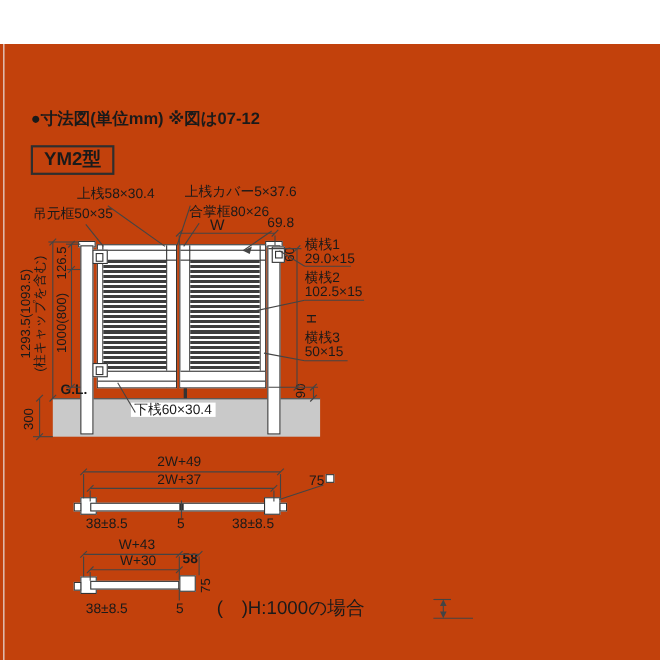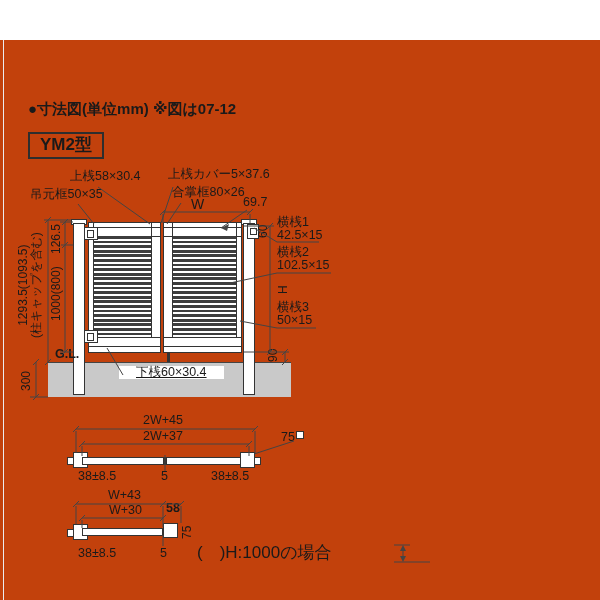--- a/index.html
+++ b/index.html
@@ -63,43 +63,43 @@
   <div class="rect" style="left:247px;top:184px;width:12px;height:15px;">
     <div style="position:absolute;left:2px;top:3px;width:5px;height:5px;border:1px solid #333;"></div>
   </div>
   <div class="fill" style="left:167px;top:313px;width:3px;height:9px;"></div>
 
   <div class="t" style="left:70px;top:130px;">上桟58×30.4</div>
   <div class="t" style="left:168px;top:128px;text-align:center;">上桟カバー5×37.6</div>
   <div class="t" style="left:30px;top:148px;">吊元框50×35</div>
   <div class="t" style="left:172px;top:146px;">合掌框80×26</div>
   <div class="t" style="left:191px;top:157px;font-size:14px;">W</div>
-  <div class="t" style="left:243px;top:156px;">69.7</div>
+  <div class="t" style="left:243px;top:156px;">69.8</div>
   <div class="rt" style="left:257px;top:198px;">60</div>
 
   <div class="t" style="left:277px;top:176px;">横桟1</div>
-  <div class="t" style="left:277px;top:189px;">42.5×15</div>
+  <div class="t" style="left:277px;top:189px;">29.0×15</div>
   <div class="t" style="left:277px;top:206px;">横桟2</div>
   <div class="t" style="left:277px;top:219px;">102.5×15</div>
   <div class="rt" style="left:277px;top:254px;">H</div>
   <div class="t" style="left:277px;top:261px;">横桟3</div>
   <div class="t" style="left:277px;top:274px;">50×15</div>
 
   <div class="rt" style="left:50px;top:214px;">126.5</div>
   <div class="rt" style="left:50px;top:281px;">1000(800)</div>
   <div class="rt" style="left:17px;top:298px;text-align:center;">
     <span style="display:block;">1293.5(1093.5)</span>
     <span style="display:block;">(柱キャップを含む)</span>
   </div>
   <div class="t w600" style="left:55px;top:308px;">G.L.</div>
   <div class="rt" style="left:20px;top:351px;">300</div>
   <div class="rt" style="left:267px;top:322px;">90</div>
-  <div class="t" style="left:119px;top:326px;background:#fff;padding:0 17px;text-decoration:underline;">下桟60×30.4</div>
-
-  <div class="t" style="left:143px;top:374px;">2W+45</div>
+  <div class="t" style="left:119px;top:326px;background:#fff;padding:0 3px;">下桟60×30.4</div>
+
+  <div class="t" style="left:143px;top:374px;">2W+49</div>
   <div class="t" style="left:143px;top:390px;">2W+37</div>
   <div class="t" style="left:281px;top:391px;">75</div>
   <div class="rect" style="left:296px;top:391px;width:8px;height:8px;border-width:1px;"></div>
 
   <div class="rect" style="left:73px;top:412px;width:15px;height:16px;"></div>
   <div class="rect" style="left:67px;top:417px;width:7px;height:8px;border-width:1px;"></div>
   <div class="rect" style="left:82px;top:417px;width:167px;height:8px;"></div>
   <div class="fill" style="left:163px;top:418px;width:4px;height:6px;"></div>
   <div class="rect" style="left:240px;top:412px;width:15px;height:16px;"></div>
   <div class="rect" style="left:254px;top:417px;width:7px;height:8px;border-width:1px;"></div>

